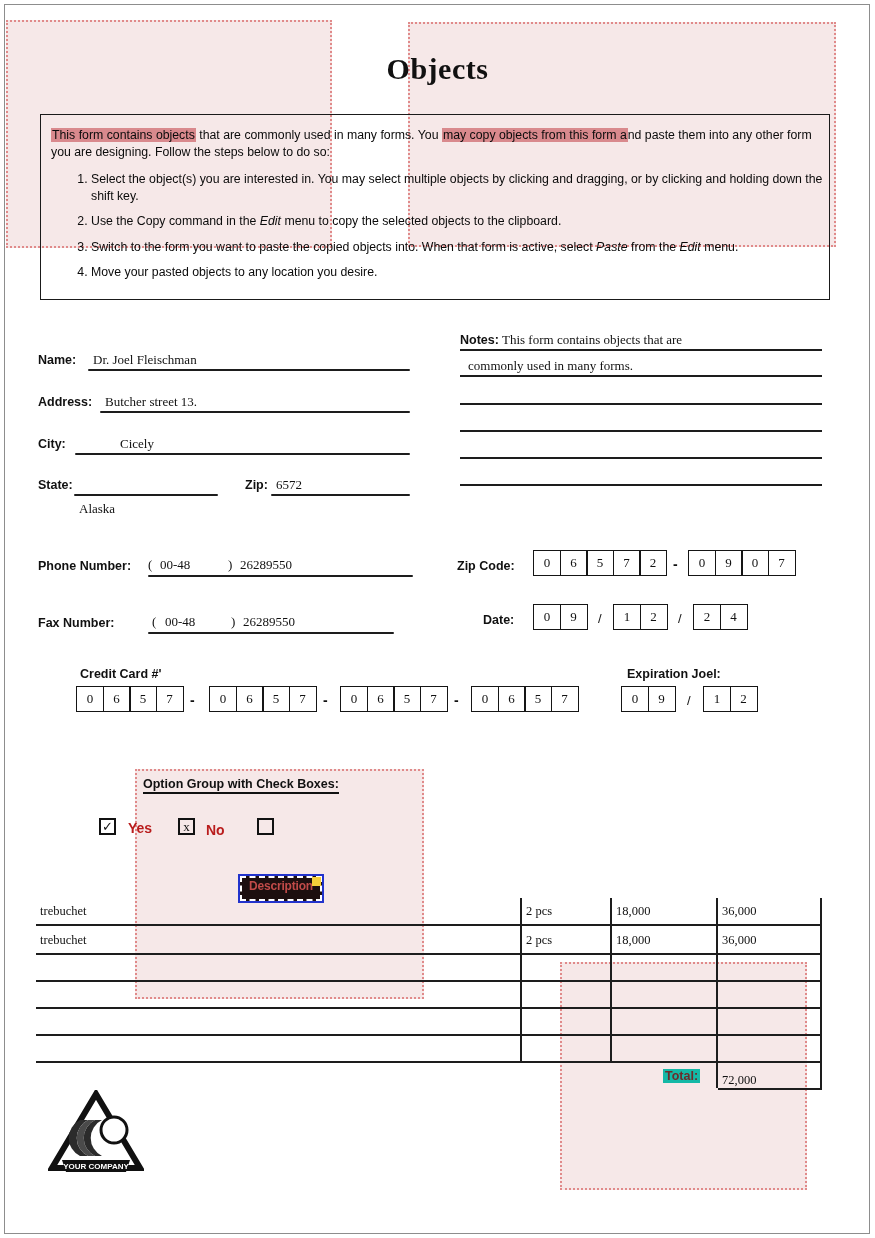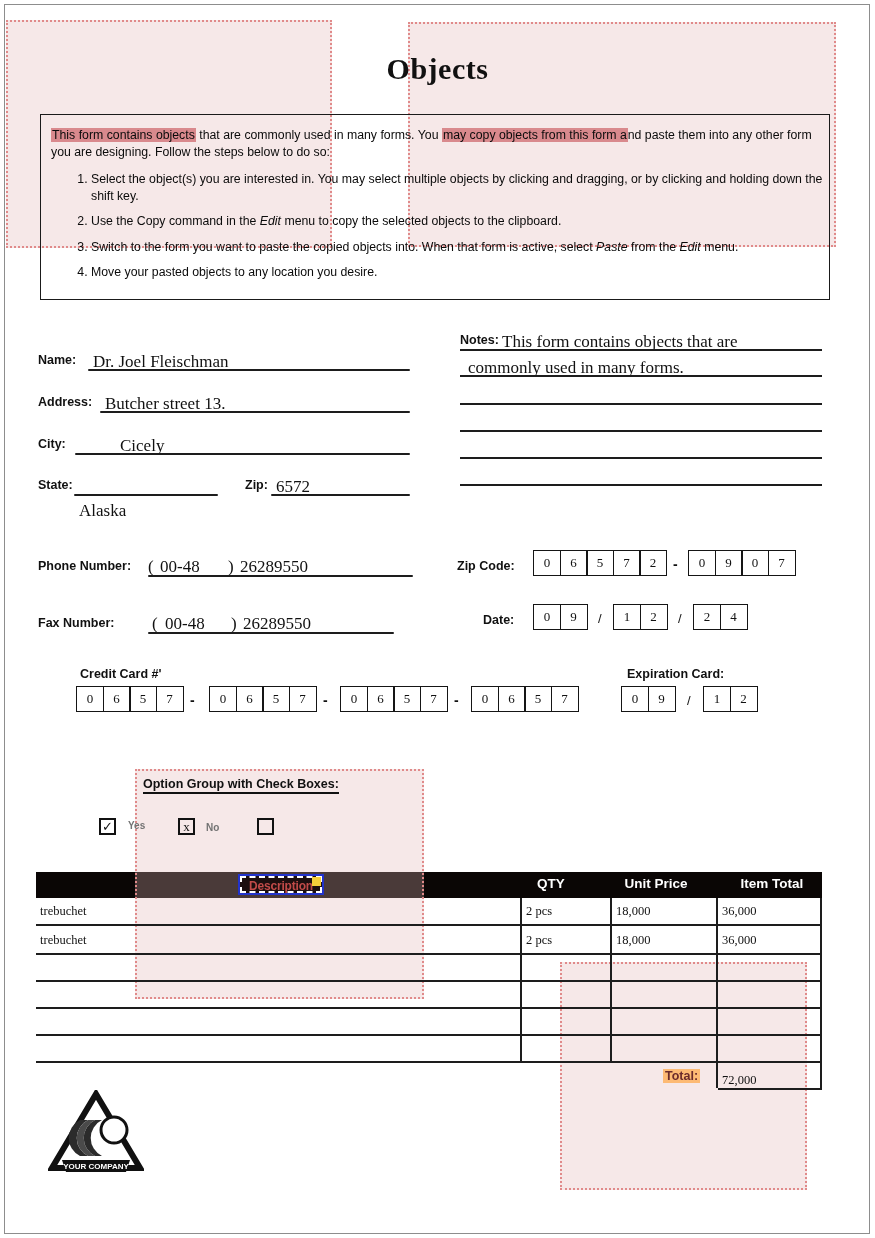--- a/index.html
+++ b/index.html
@@ -47,21 +47,21 @@
   .hl{background:#d9898d;padding:0 1px;}
   #instr ol{
     position:absolute;left:28px;top:56px;width:748px;margin:0;padding:0 0 0 22px;
     font-size:12.3px;line-height:16.5px;
   }
   #instr ol li{margin-bottom:9px;}
   .it{font-style:italic;}
 
   
   .fld-label{position:absolute;font-size:12.5px;font-weight:bold;color:#111;z-index:6;}
-  .fld-val{position:absolute;font-family:"Liberation Serif", serif;font-size:17px;color:#111;z-index:6;}
+  .fld-val{position:absolute;font-family:"Liberation Serif", serif;font-size:13px;color:#111;z-index:6;}
   .rule{position:absolute;height:2px;background:#1d1d1d;z-index:6;border-radius:1px;}
 
   
   .note-rule{position:absolute;height:2px;background:#1d1d1d;z-index:6;}
 
   
   .boxgrp{position:absolute;display:flex;z-index:6;}
   .boxgrp .cell{
     width:28px;height:26px;border:1.5px solid #151515;
     margin-left:-1.5px;
@@ -70,44 +70,44 @@
     background:transparent;box-sizing:border-box;
   }
   .boxgrp .cell:first-child{margin-left:0;}
   .sep{position:absolute;z-index:6;font-size:14px;font-weight:bold;color:#111;}
   .sep.slash{font-weight:normal;font-size:13px;}
 
   
   .cbox{position:absolute;width:17px;height:17px;border:2px solid #111;box-sizing:border-box;z-index:7;
         display:flex;align-items:center;justify-content:center;background:transparent;}
   .cbox .mark{font-size:13px;line-height:1;color:#111;font-family:"Liberation Serif",serif;}
-  .cbox-label{position:absolute;font-size:10px;font-weight:bold;z-index:7;color:#737373;}
+  .cbox-label{position:absolute;font-size:14px;font-weight:bold;z-index:7;color:#b91c1c;}
 
   .optgroup-title{
     position:absolute;font-size:12.5px;font-weight:bold;color:#111;
     border-bottom:2px solid #111;padding-bottom:1px;z-index:7;
   }
   #thead{position:absolute;left:0;top:0;width:786px;height:26px;background:#0a0605;}
   #thead .th{position:absolute;top:4px;color:#fff;font-size:13.5px;font-weight:bold;text-align:center;}
   
   #desc-sel{
-    position:absolute;left:240px;top:876px;height:17px;width:82px;
+    position:absolute;left:240px;top:876px;height:25px;width:82px;
     border:2px dashed #ffffff;outline:2px solid #2233cc;box-sizing:border-box;
     background:#1c0f0f;z-index:9;
   }
   #desc-sel .txt{
     position:absolute;left:0;right:0;top:1px;text-align:center;
     font-size:12px;font-weight:bold;color:#c14b49;letter-spacing:-0.2px;
   }
   #desc-handle{position:absolute;right:-1px;top:-1px;width:9px;height:9px;background:#f5cf3a;z-index:10;}
 
   .hline{position:absolute;height:2px;background:#1d1d1d;z-index:6;}
   .vline{position:absolute;width:2px;background:#1d1d1d;z-index:6;}
   .cellval{position:absolute;font-family:"Liberation Serif", serif;font-size:12.5px;color:#111;z-index:7;}
-  .totlabel{position:absolute;font-size:12.5px;font-weight:bold;color:#6b2b2b;background:#fdba74;padding:0 2px;z-index:8;}
+  .totlabel{position:absolute;font-size:12.5px;font-weight:bold;color:#6b2b2b;background:#14b8a6;padding:0 2px;z-index:8;}
 
   
   #logo{position:absolute;left:48px;top:1090px;width:96px;height:84px;z-index:7;}
 </style>
 </head>
 <body>
 
 <div id="page">
 
   <div class="scan-border-left"></div>
@@ -234,21 +234,21 @@
     <div class="cell">7</div>
   </div>
   <div class="sep" style="left:454px;top:692px;">-</div>
   <div class="boxgrp" style="left:471px;top:686px;">
     <div class="cell">0</div>
     <div class="cell">6</div>
     <div class="cell">5</div>
     <div class="cell">7</div>
   </div>
 
-  <div class="fld-label" style="left:627px;top:667px;">Expiration Card:</div>
+  <div class="fld-label" style="left:627px;top:667px;">Expiration Joel:</div>
   <div class="boxgrp" style="left:621px;top:686px;">
     <div class="cell">0</div>
     <div class="cell">9</div>
   </div>
   <div class="sep slash" style="left:687px;top:693px;">/</div>
   <div class="boxgrp" style="left:703px;top:686px;">
     <div class="cell">1</div>
     <div class="cell">2</div>
   </div>
 
@@ -261,25 +261,20 @@
 
   <div class="cbox" style="left:178px;top:818px;">
     <span class="mark">x</span>
   </div>
   <div class="cbox-label" style="left:206px;top:822px;">No</div>
 
   <div class="cbox" style="left:257px;top:818px;">
     <span class="mark"></span>
   </div>
 
-  <div id="thead" style="position:absolute;left:36px;top:872px;">
-    <div class="th" style="left:480px;width:70px;">QTY</div>
-    <div class="th" style="left:565px;width:110px;">Unit Price</div>
-    <div class="th" style="left:686px;width:100px;">Item Total</div>
-  </div>
 
   <div id="desc-sel">
     <div class="txt">Description</div>
     <div id="desc-handle"></div>
   </div>
 
   <div class="hline" style="left:36px;top:924px;width:786px;"></div>
   <div class="hline" style="left:36px;top:953px;width:786px;"></div>
   <div class="hline" style="left:36px;top:980px;width:786px;"></div>
   <div class="hline" style="left:36px;top:1007px;width:786px;"></div>

